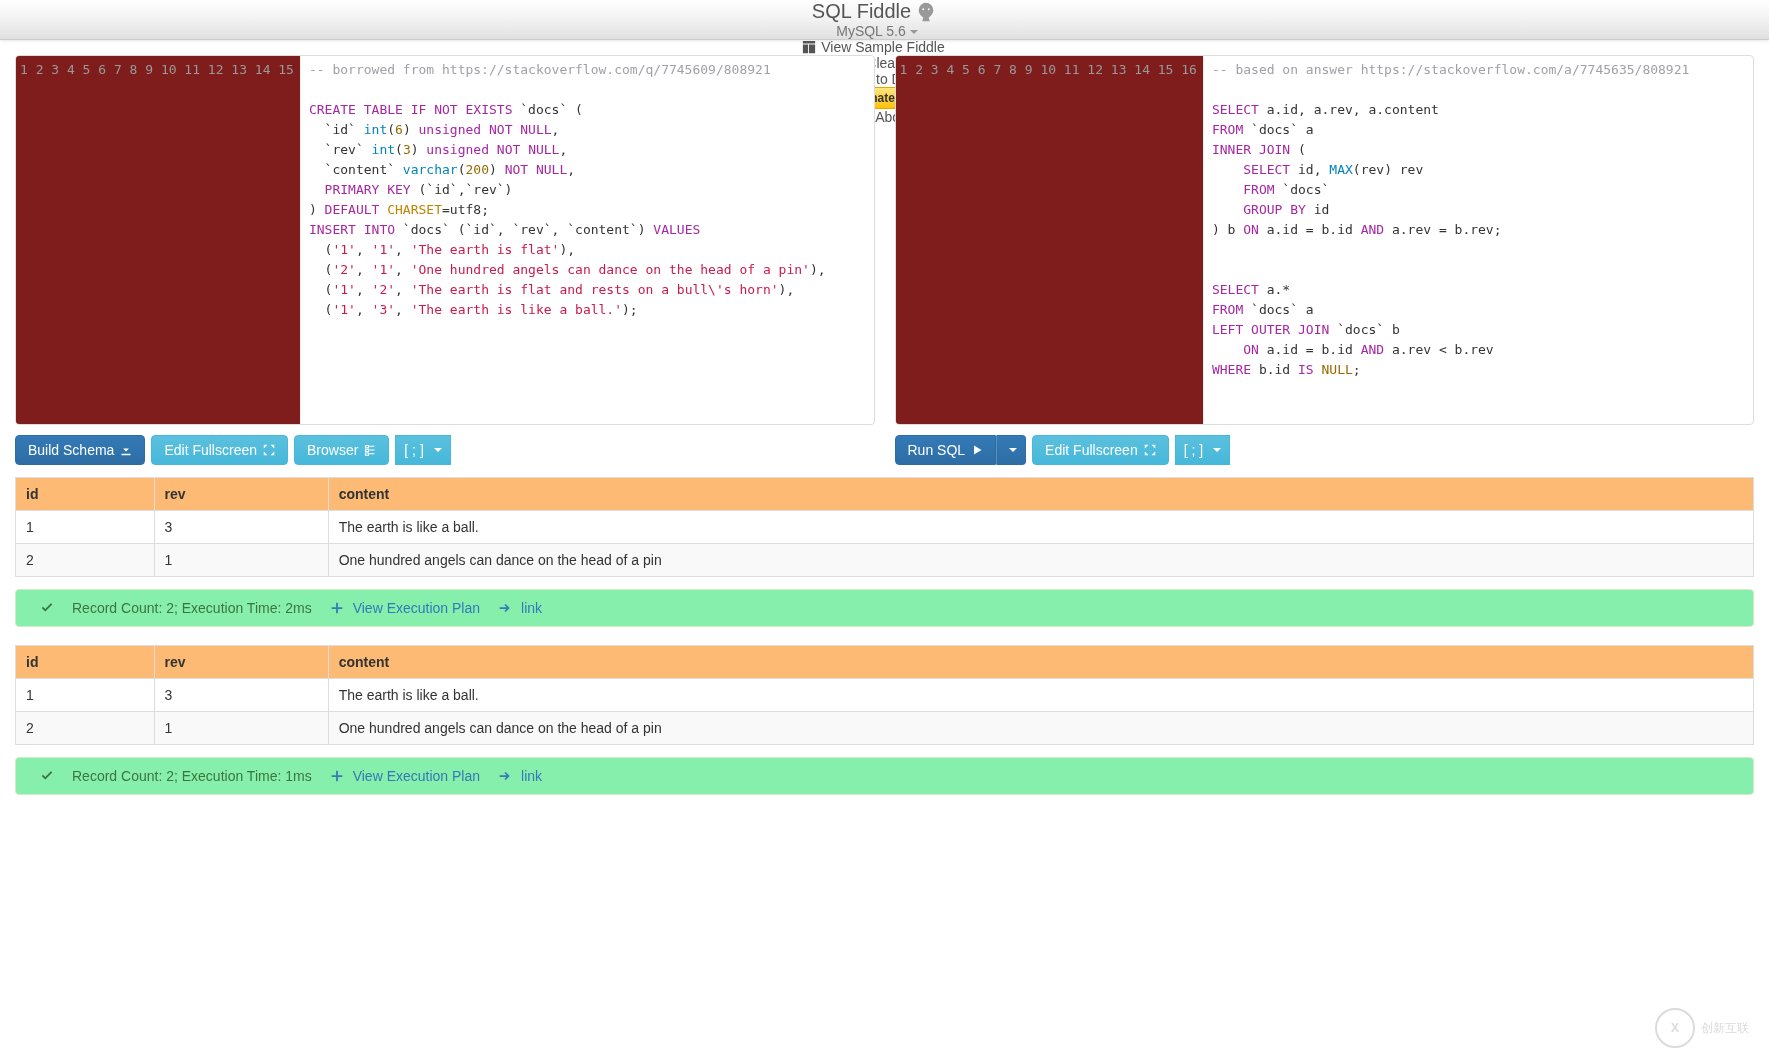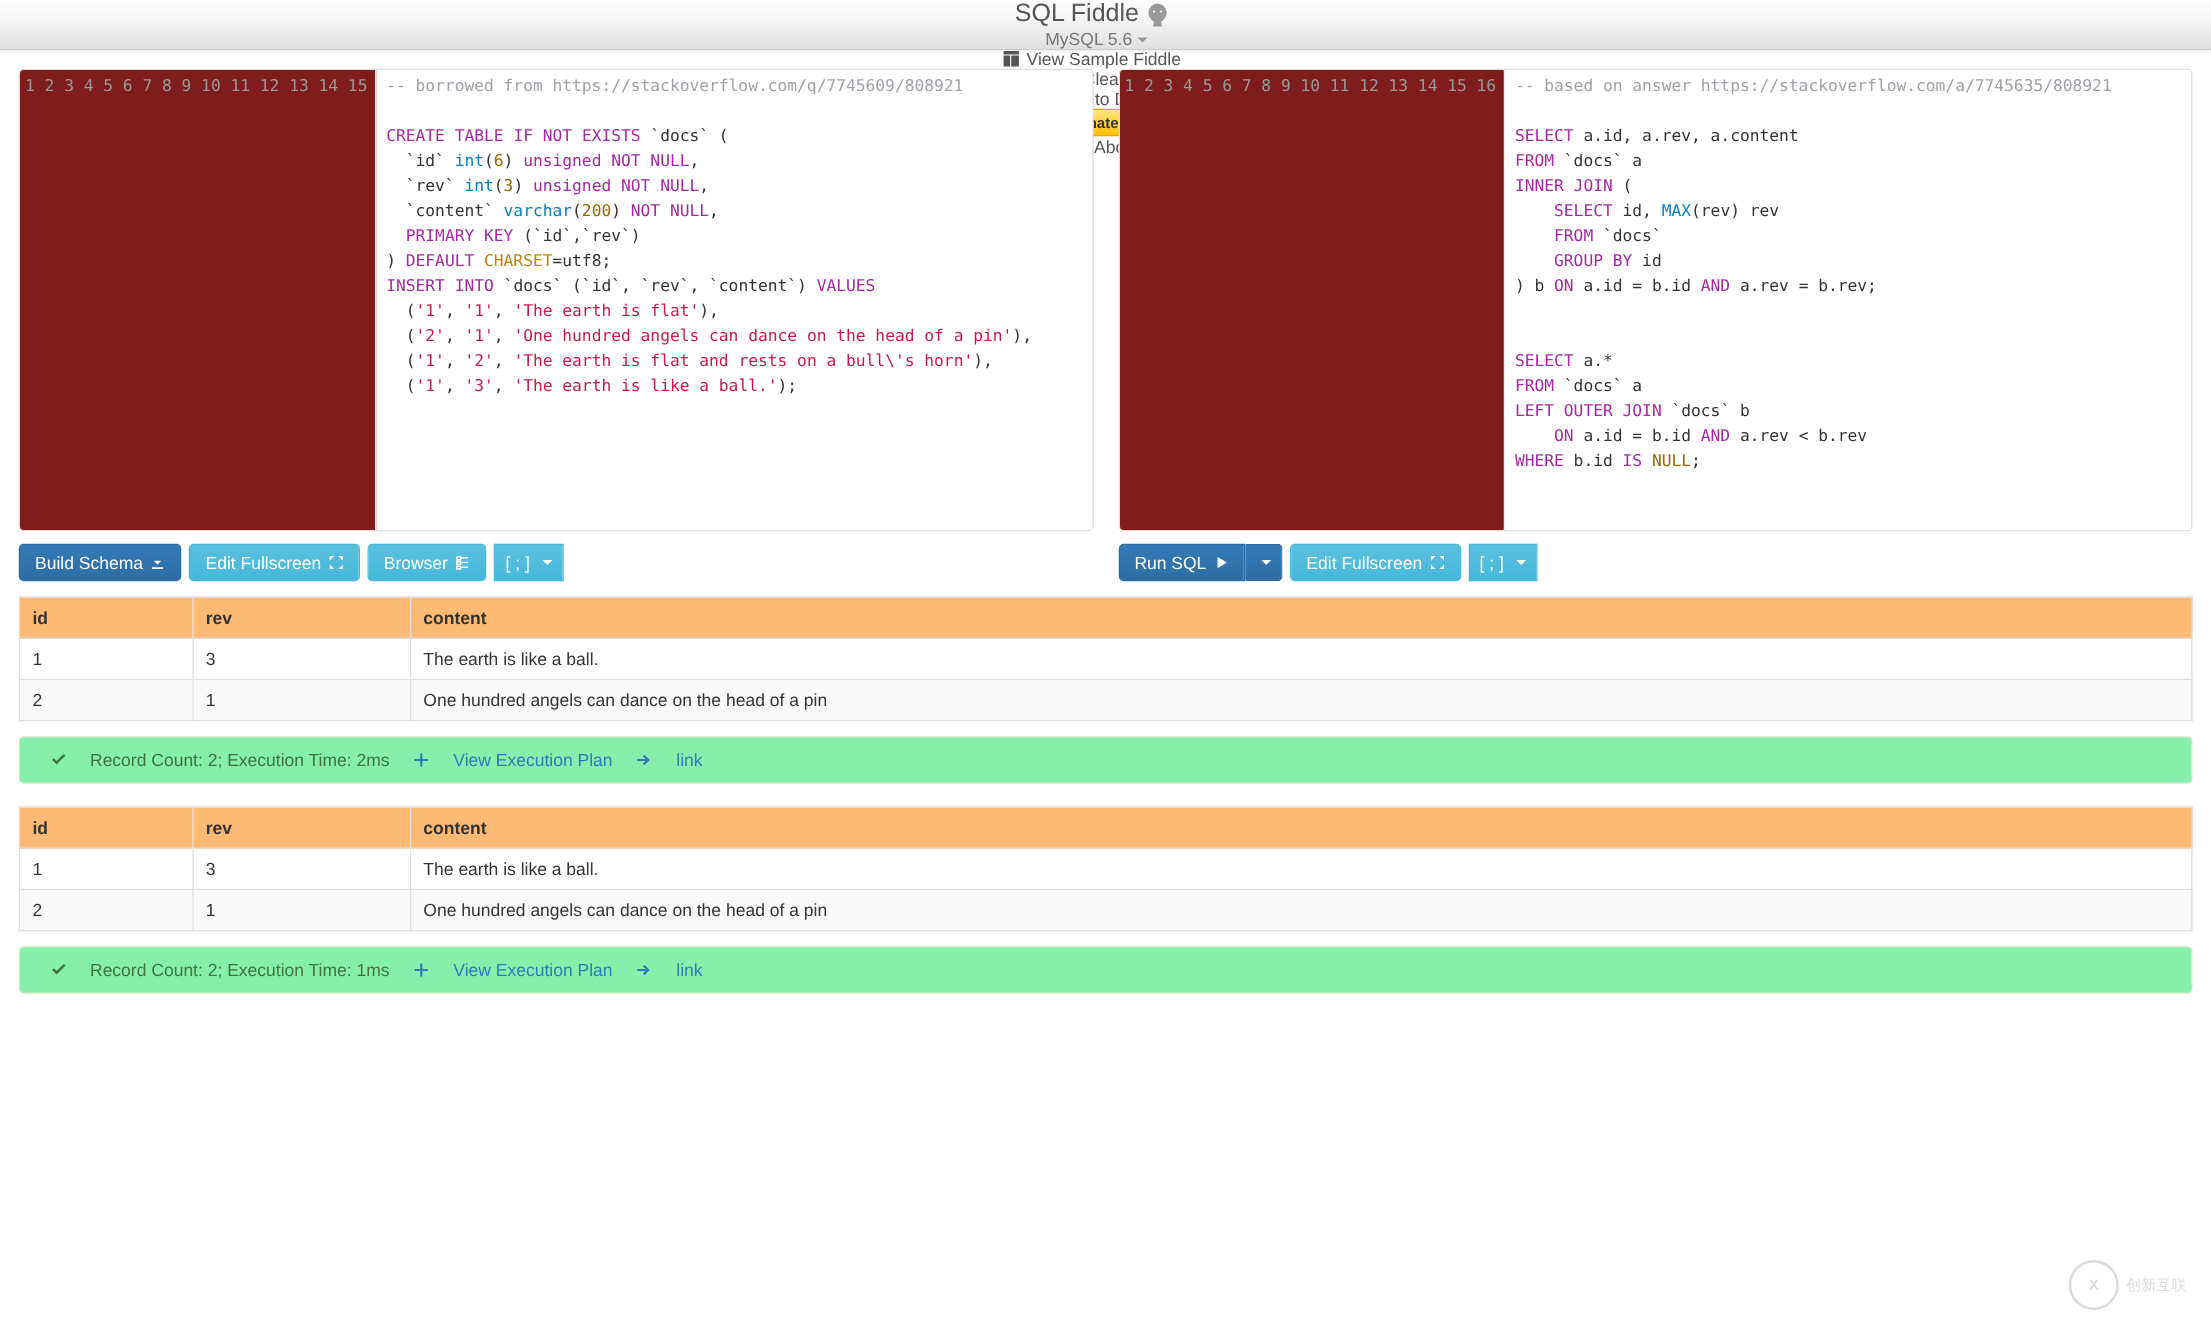--- a/index.html
+++ b/index.html
@@ -60,21 +60,21 @@
 
 
 .table { width: 100%; border-collapse: collapse; border:1px solid #ddd; margin-bottom: 12px;}
 .table th, .table td { padding: 8px 10px; text-align: left; border: 1px solid #ddd; }
 .table th { font-weight: bold; background:#fdba74;}
 .table tr:nth-child(even) td { background:#f9f9f9; }
 
 
 .alert { background: #86efac; border: 1px solid #d6e9c6; border-radius: 4px; color: #3c763d; padding: 10px 24px; display:flex; align-items:center; gap:18px; margin-bottom:18px;}
 .alert svg { width:14px; height:14px; fill:#3c763d; }
-.alert-link { color:#337ab7; cursor:pointer; display:flex; align-items:center; gap:19px;}
+.alert-link { color:#337ab7; cursor:pointer; display:flex; align-items:center; gap:9px;}
 .alert-link svg{ fill:#337ab7;}
 
 .watermark { position:fixed; right:20px; bottom:15px; opacity:0.3; display:flex; align-items:center; gap:6px; font-size:12px; color:#888;}
 .watermark-circle{ width:40px; height:40px; border:2px solid #888; border-radius:50%; display:flex; align-items:center; justify-content:center; font-weight:bold;}
 </style>
 </head>
 <body>
 
 <div class="navbar">
   <span class="brand">

